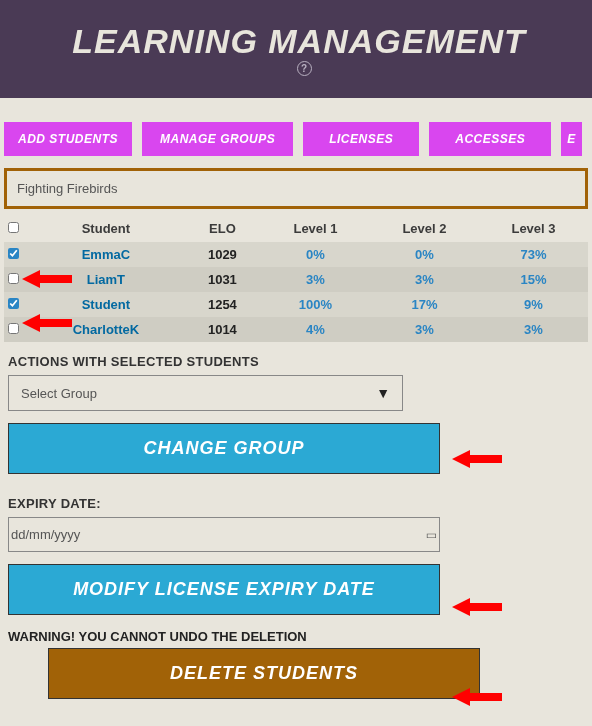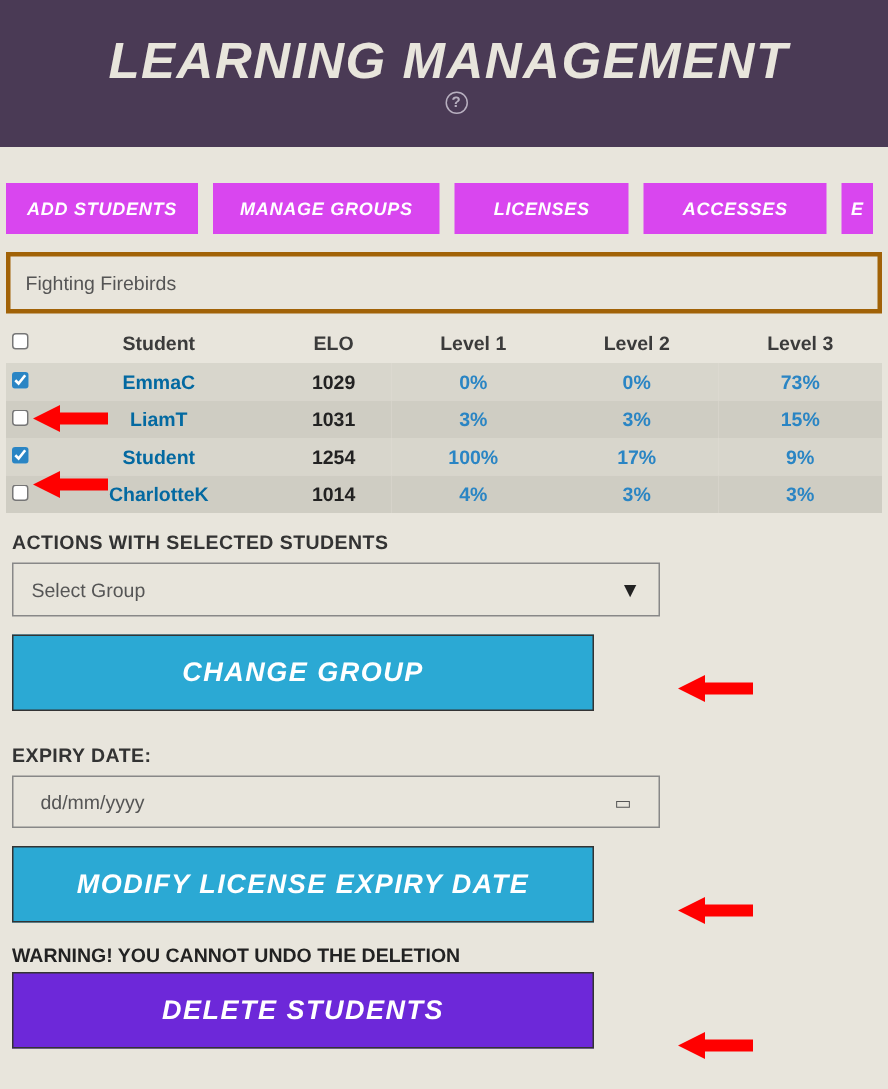--- a/index.html
+++ b/index.html
@@ -107,49 +107,49 @@
     color:#333;
     letter-spacing:0.3px;
     margin: 6px 0 6px 0;
   }
   .select-box {
     border:1px solid #888;
     background:#e8e5dc;
     padding:9px 12px;
     font-size:13px;
     color:#555;
-    width: 432px;
+    width: 395px;
     display:flex;
     justify-content:space-between;
     align-items:center;
     cursor:pointer;
   }
   .caret-down {
     font-size:14px;
     color:#222;
   }
   .big-btn {
-    width:388px;
+    width:432px;
     margin-top:12px;
     border:1px solid #333;
     padding:14px 0;
     font-size:18px;
     font-weight:900;
     color:#fff;
     letter-spacing:1px;
     font-style:italic;
     text-align:center;
     cursor:pointer;
   }
   .btn-blue { background:#2ba9d4; }
-  .btn-red { background:#6d28d9; }
+  .btn-red { background:#a16207;margin-left:40px; }
   .date-input {
     border:1px solid #888;
     background:#e8e5dc;
-    padding:9px 18px;
+    padding:9px 2px;
     font-size:13px;
     color:#555;
     width:432px;
     display:flex;
     justify-content:space-between;
     align-items:center;
   }
   .cal-icon { font-size:12px; color:#555; }
   .warning {
     font-weight:900;

